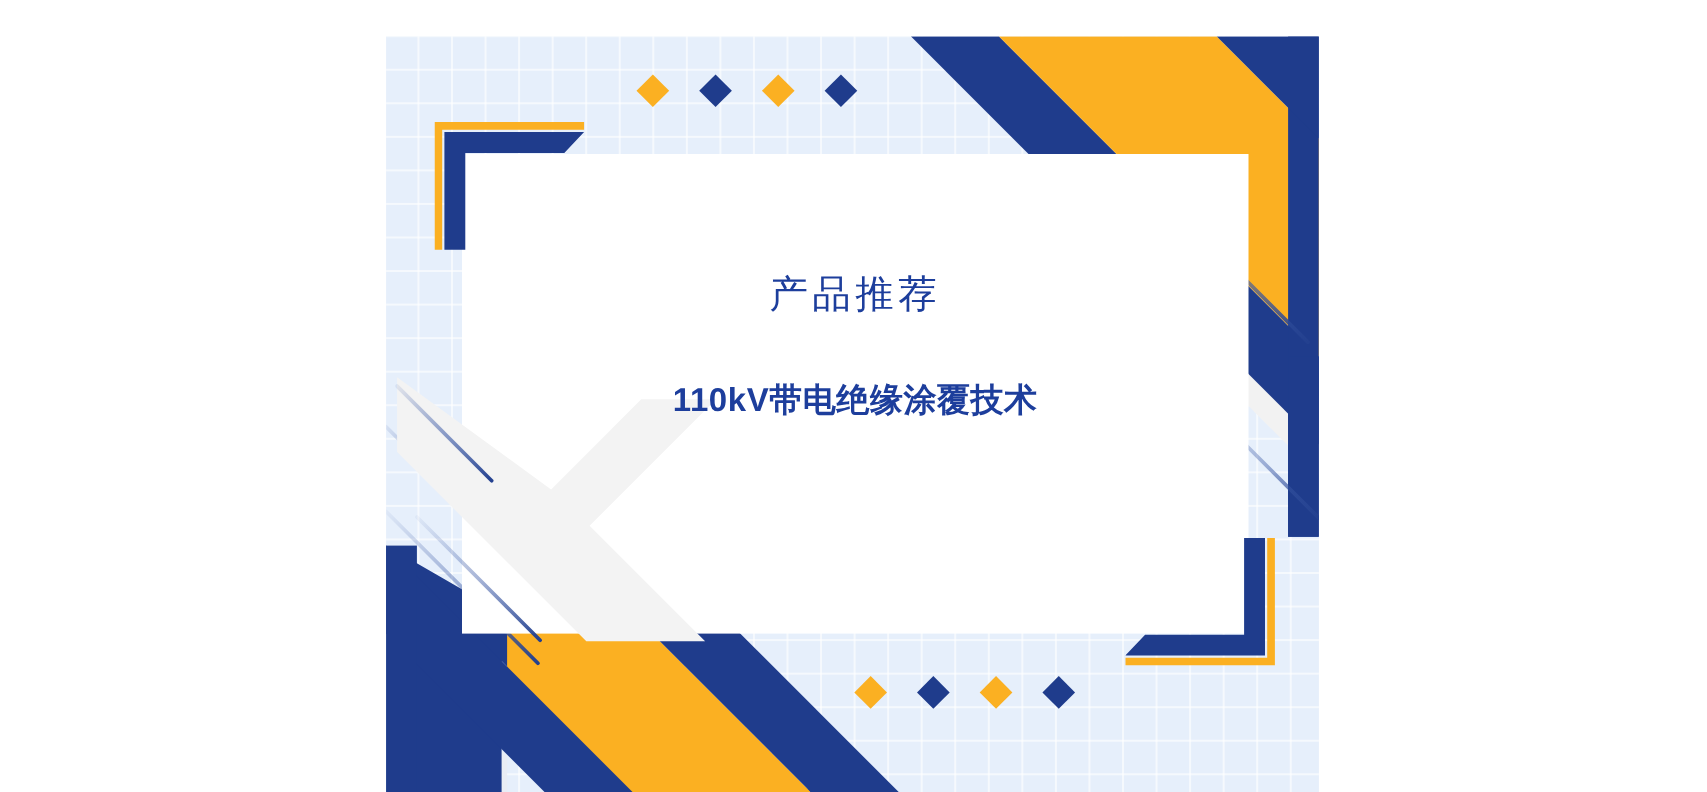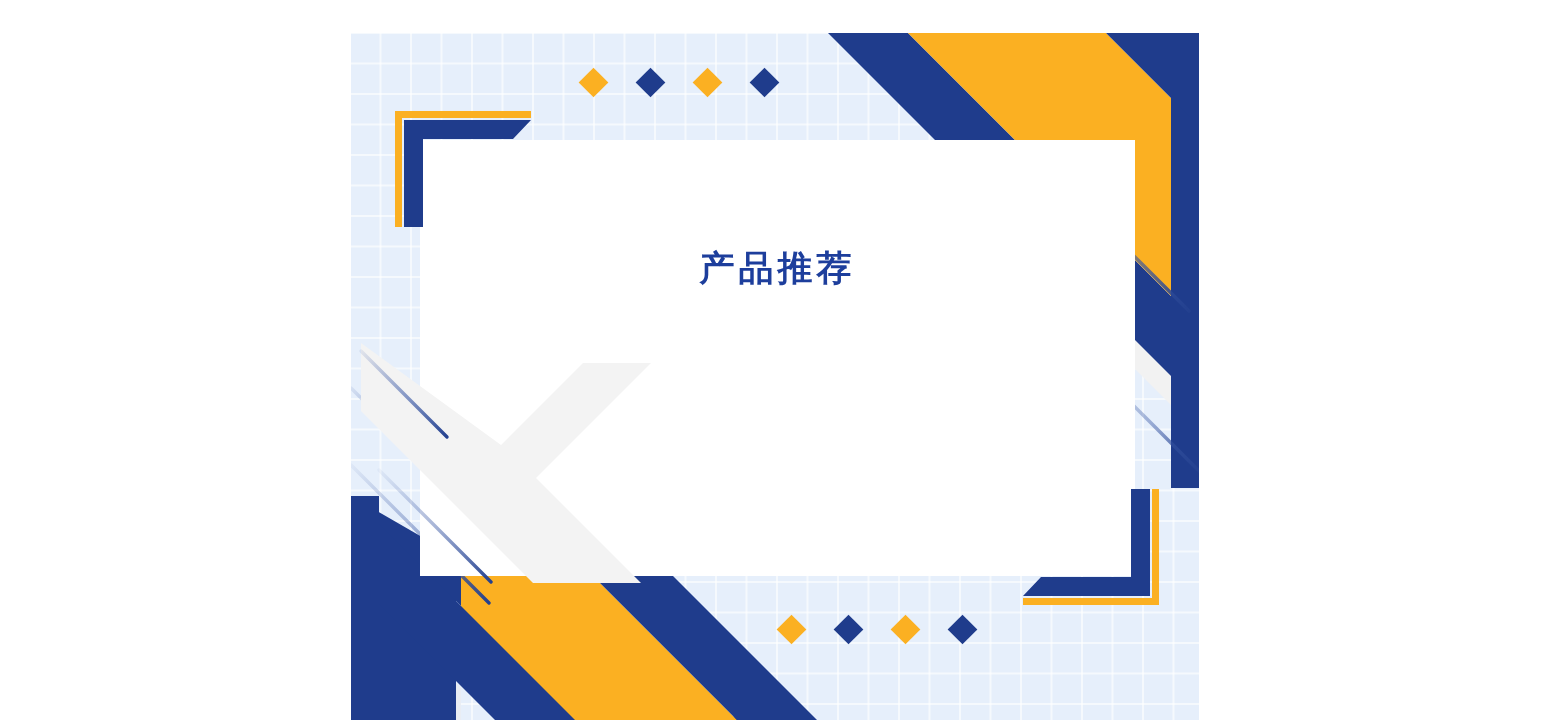--- a/index.html
+++ b/index.html
@@ -91,21 +91,21 @@
     height: 436px;
     display: flex;
     flex-direction: column;
     align-items: center;
     justify-content: flex-start;
   }
 
   .slide-title {
     margin-top: 107px;
     font-size: 35px;
-    font-weight: bold;
+    font-weight: normal;
     color: #1d3e9c;
     letter-spacing: 4px;
     line-height: 1.2;
     white-space: nowrap;
   }
 
   .slide-subtitle {
     margin-top: 58px;
     font-size: 30px;
     font-weight: bold;
@@ -230,16 +230,17 @@
 
     <div class="diamond-row diamonds-bottom">
       <span class="diamond" style="background:#fbb022;"></span>
       <span class="diamond" style="background:#1f3c8c;"></span>
       <span class="diamond" style="background:#fbb022;"></span>
       <span class="diamond" style="background:#1f3c8c;"></span>
     </div>
 
     <div class="text-block">
       <div class="slide-title">产品推荐</div>
+      <div class="slide-subtitle">110kV带电绝缘涂覆技术</div>
     </div>
 
   </div>
 </div>
 
 </body></html>

